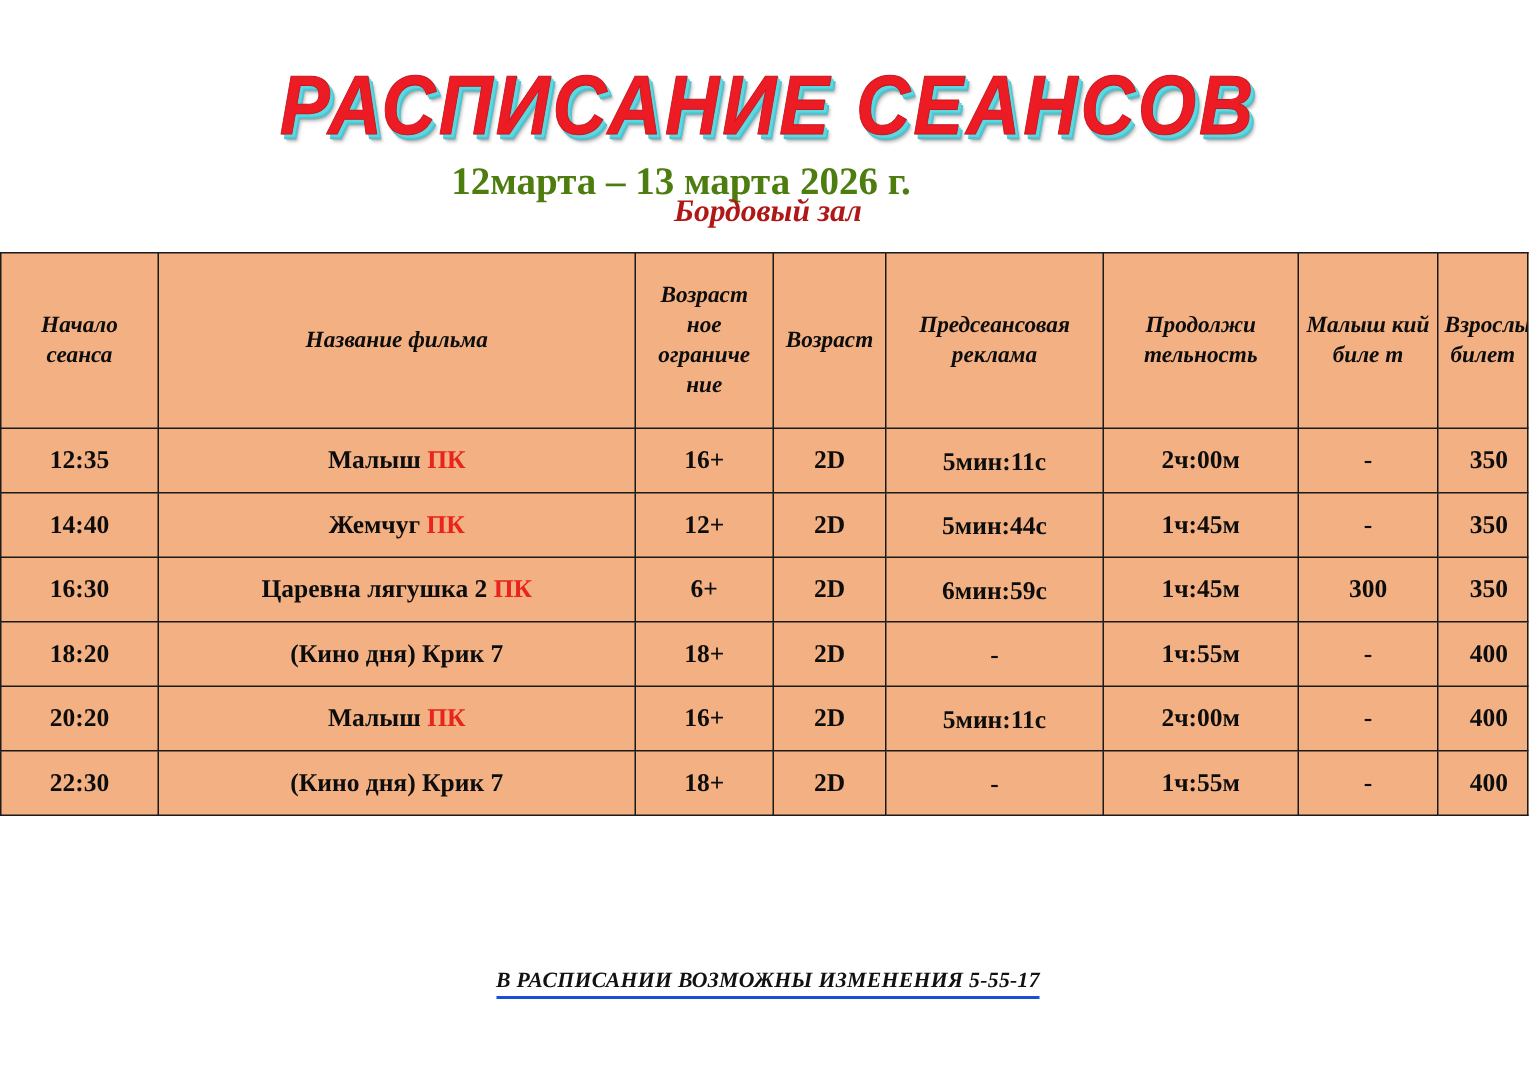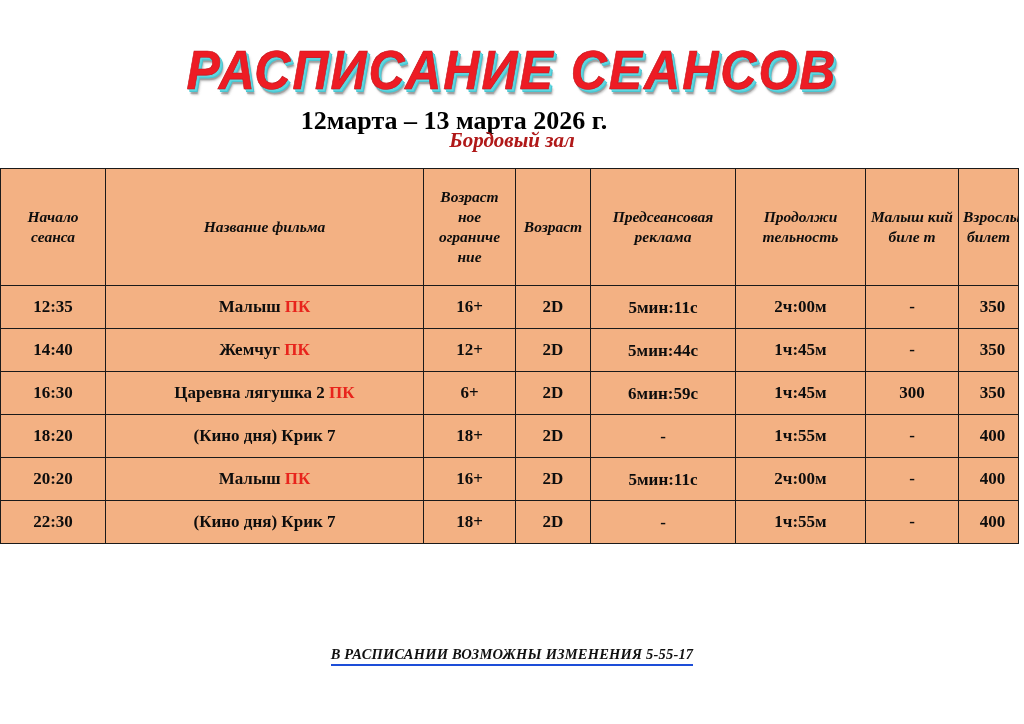--- a/index.html
+++ b/index.html
@@ -49,21 +49,21 @@
 
   
   .date-line {
     position: absolute;
     left: 0;
     top: 106px;
     width: 908px;
     text-align: center;
     font-size: 26px;
     font-weight: bold;
-    color: #000000;
+    color: #4d7c0f;
     letter-spacing: 0px;
   }
   .hall-line {
     position: absolute;
     left: 0;
     top: 128px;
     width: 1024px;
     text-align: center;
     font-size: 21px;
     font-weight: bold;

